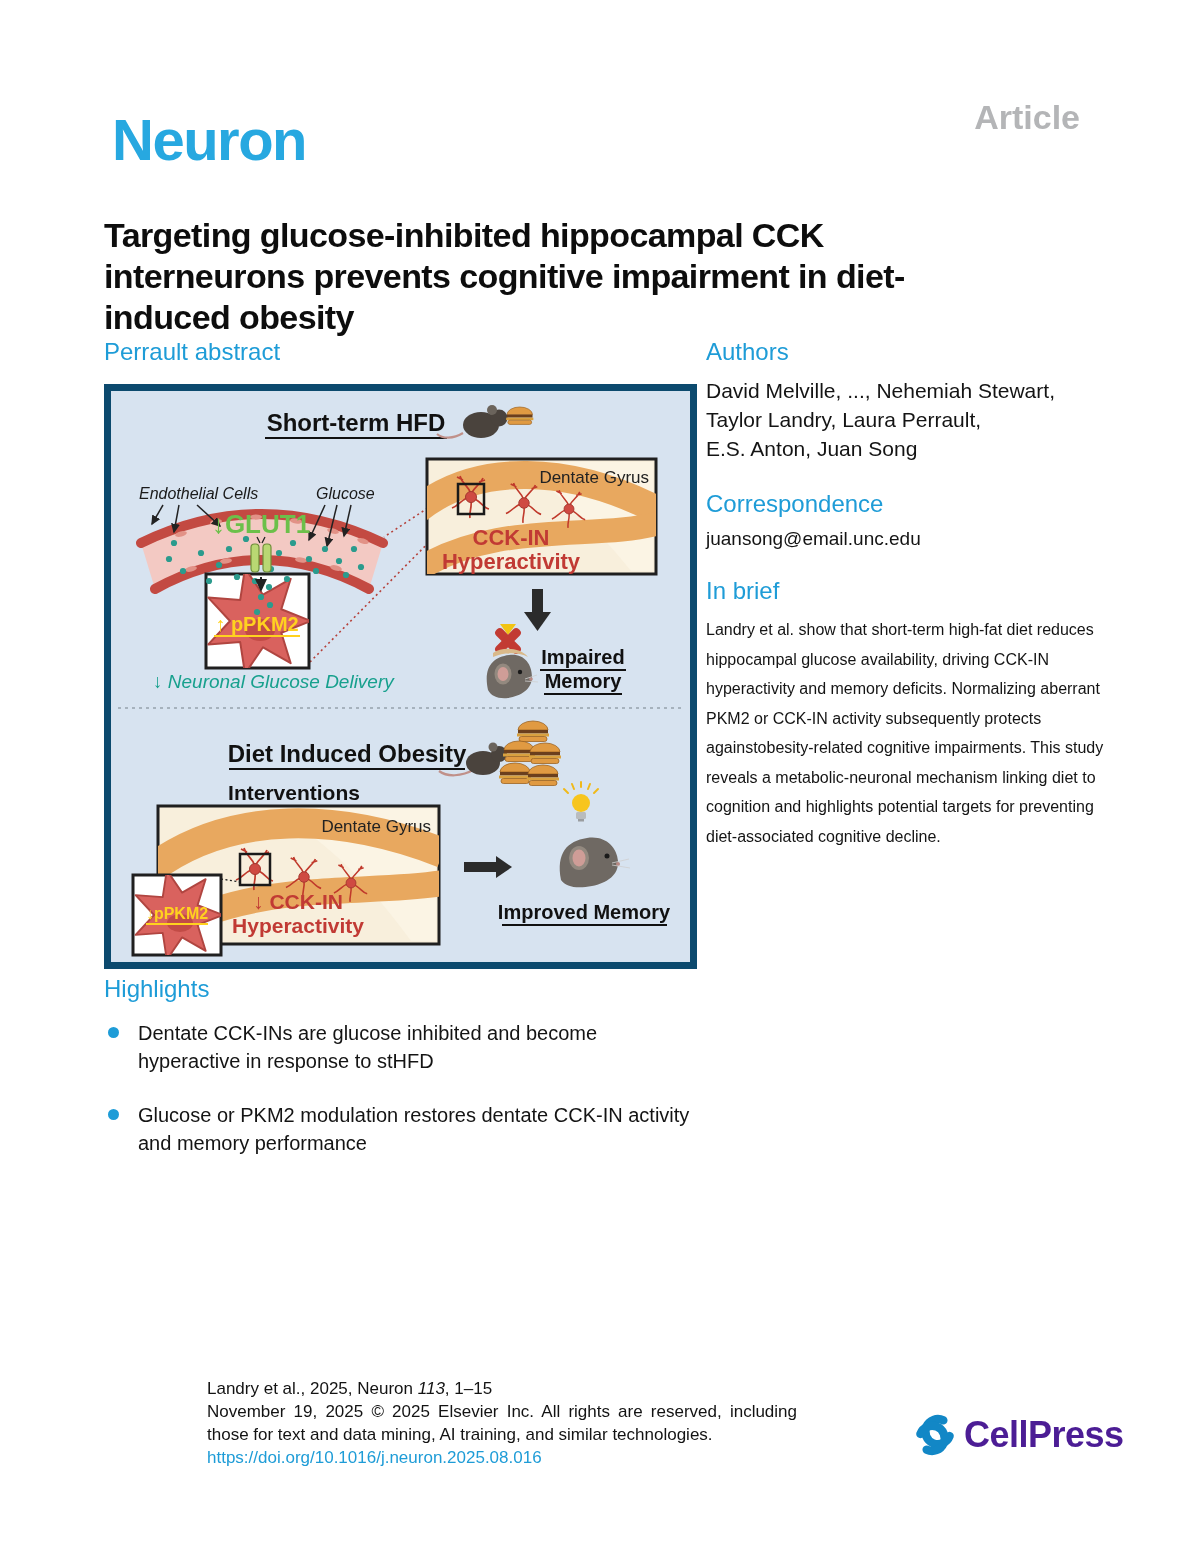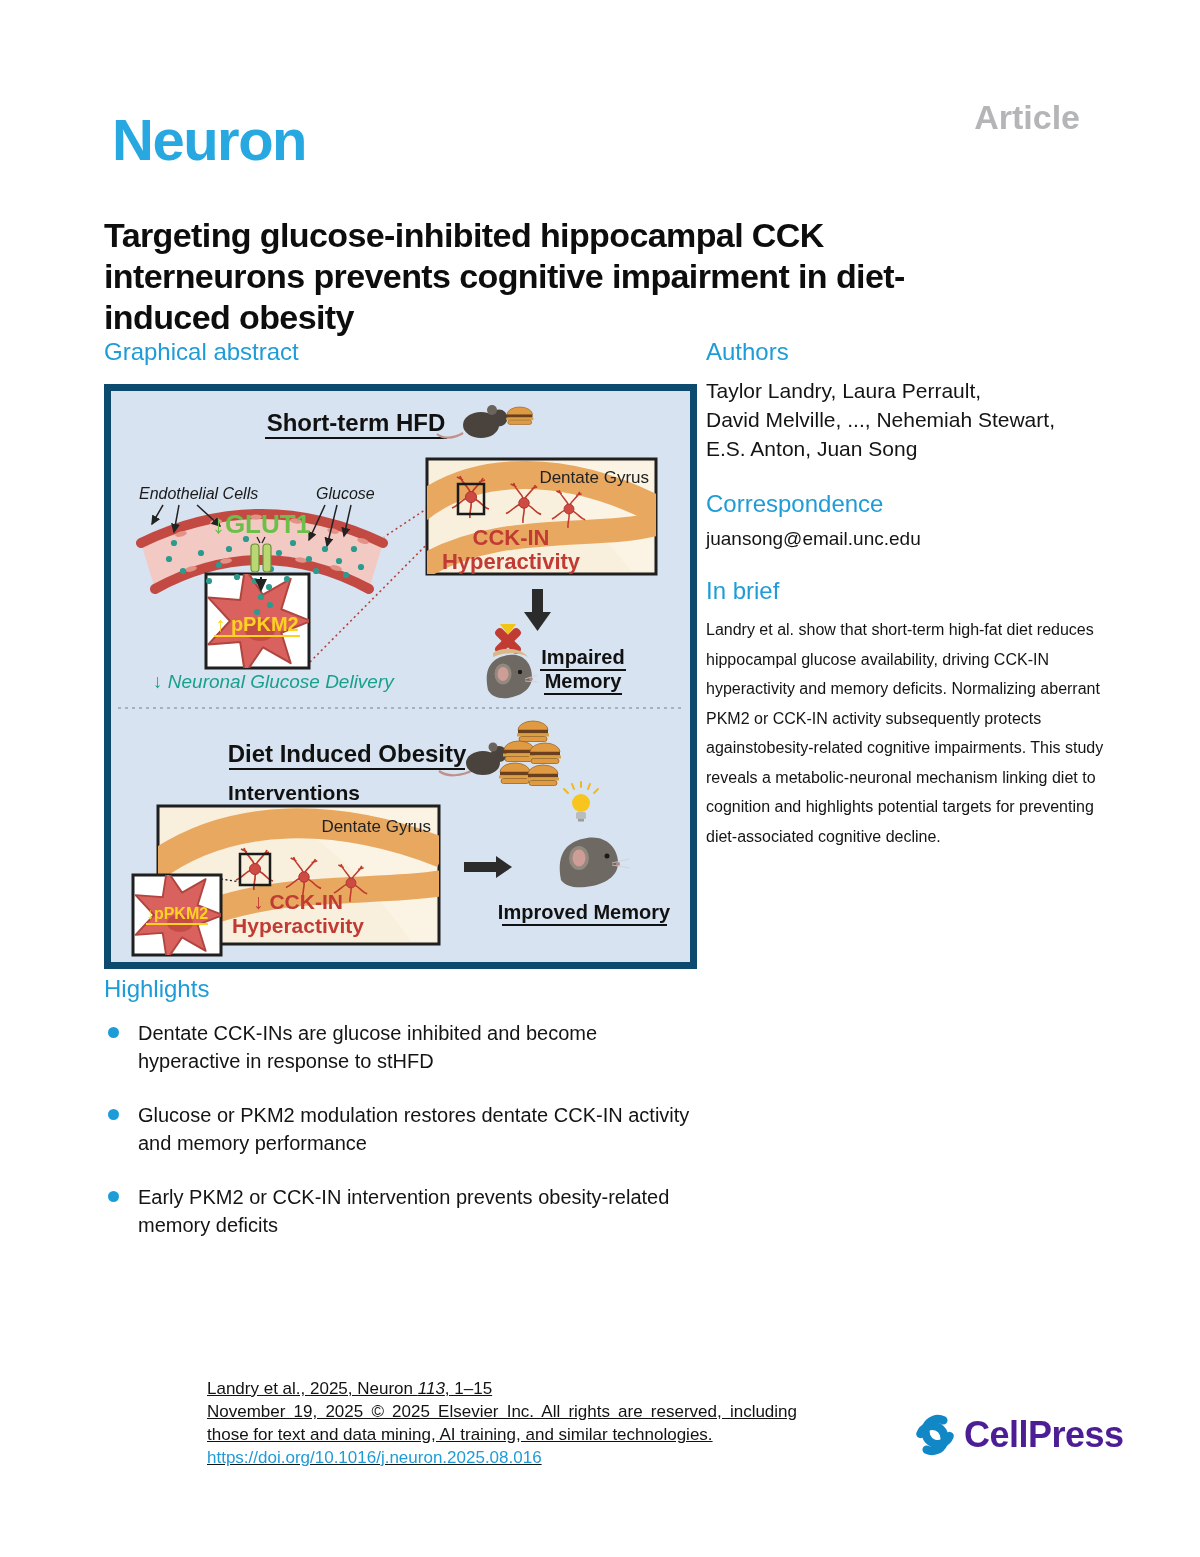--- a/index.html
+++ b/index.html
@@ -19,42 +19,42 @@
   .right-col{position:absolute;left:706px;top:338px;width:400px;}
   .right-col .blue-h{margin-bottom:10px;}
   .authors-names{font-size:21px;line-height:29px;color:#141414;margin:0 0 27px 0;}
   .email{font-size:19px;color:#141414;margin:0 0 27px 0;}
   .inbrief-text{font-size:16px;line-height:29.5px;color:#141414;margin:0;}
   .highlights{position:absolute;left:104px;top:975px;width:610px;}
   .highlights .blue-h{margin-bottom:16px;}
   .hl-item{display:flex;margin-bottom:26px;}
   .hl-bullet{flex:0 0 auto;width:11px;height:11px;border-radius:50%;background:#1e9cd7;margin:8px 19px 0 4px;}
   .hl-text{font-size:20px;line-height:28px;color:#141414;width:555px;}
-  .footer{position:absolute;left:207px;top:1377px;width:590px;font-size:17px;line-height:23px;color:#131313;text-decoration:underline;}
+  .footer{position:absolute;left:207px;top:1377px;width:590px;font-size:17px;line-height:23px;color:#131313;}
   .f-line2{text-align:justify;text-align-last:justify;}
   .f-ital{font-style:italic;}
   .doi a, .doi {color:#1e9cd7;text-decoration:none;}
   .cellpress{position:absolute;left:912px;top:1412px;display:flex;align-items:center;}
   .cp-mark{width:46px;height:46px;margin-right:6px;}
   .cp-text{font-size:36px;font-weight:bold;color:#4c1d95;letter-spacing:-0.5px;}
   .svg-ital{font-style:italic;}
 </style>
 </head>
 <body>
 
 <div class="article-label">Article</div>
 <div class="journal-logo">Neuron</div>
 
 <h1 class="title">
   <div>Targeting glucose-inhibited hippocampal CCK</div>
   <div>interneurons prevents cognitive impairment in diet-</div>
   <div>induced obesity</div>
 </h1>
 
-<h2 class="blue-h ga-heading">Graphical abstract</h2>
+<h2 class="blue-h ga-heading">Perrault abstract</h2>
 
 <div class="figure">
 <svg viewBox="0 0 579 571" preserveAspectRatio="none">
   <defs>
     <marker id="ah" markerWidth="7" markerHeight="7" refX="5.5" refY="3" orient="auto">
       <path d="M0,0 L6.5,3 L0,6 Z" fill="#222"></path>
     </marker>
     <clipPath id="cb1">
           <rect x="316" y="68" width="229" height="115"></rect>
         </clipPath>
@@ -329,44 +329,40 @@
     <path d="M501,472 L518,468 M501,474 L519,477" stroke="#cfcfcf" stroke-width="0.8"></path>
   </g>
   <text x="473" y="528" text-anchor="middle" font-size="20" font-weight="bold" fill="#111">Improved Memory</text>
   <line x1="391" y1="534" x2="556" y2="534" stroke="#111" stroke-width="2"></line>
 </svg>
 </div>
 
 <div class="right-col">
   <h2 class="blue-h">Authors</h2>
   <div class="authors-names">
+    <div>David Melville, ..., Nehemiah Stewart,</div>
     <div>Taylor Landry, Laura Perrault,</div>
-    <div>David Melville, ..., Nehemiah Stewart,</div>
     <div>E.S. Anton, Juan Song</div>
   </div>
   <h2 class="blue-h">Correspondence</h2>
   <div class="email">juansong@email.unc.edu</div>
   <h2 class="blue-h">In brief</h2>
   <p class="inbrief-text">Landry et al. show that short-term high-fat diet reduces hippocampal glucose availability, driving CCK-IN hyperactivity and memory deficits. Normalizing aberrant PKM2 or CCK-IN activity subsequently protects againstobesity-related cognitive impairments. This study reveals a metabolic-neuronal mechanism linking diet to cognition and highlights potential targets for preventing diet-associated cognitive decline.</p>
 </div>
 
 <div class="highlights">
   <h2 class="blue-h">Highlights</h2>
   <div class="hl-item">
     <span class="hl-bullet"></span>
     <span class="hl-text">Dentate CCK-INs are glucose inhibited and become hyperactive in response to stHFD</span>
   </div>
   <div class="hl-item">
     <span class="hl-bullet"></span>
     <span class="hl-text">Glucose or PKM2 modulation restores dentate CCK-IN activity and memory performance</span>
   </div>
-  <div class="hl-item">
-    <span class="hl-bullet"></span>
-    <span class="hl-text">Early PKM2 or CCK-IN intervention prevents obesity-related memory deficits</span>
-  </div>
 </div>
 
 <div class="footer">
   <div><span>Landry et al., 2025, Neuron </span><span class="f-ital">113</span><span>, 1–15</span></div>
   <div class="f-line2">November 19, 2025 © 2025 Elsevier Inc. All rights are reserved, including</div>
   <div>those for text and data mining, AI training, and similar technologies.</div>
   <div class="doi">https://doi.org/10.1016/j.neuron.2025.08.016</div>
 </div>
 
 <div class="cellpress">

